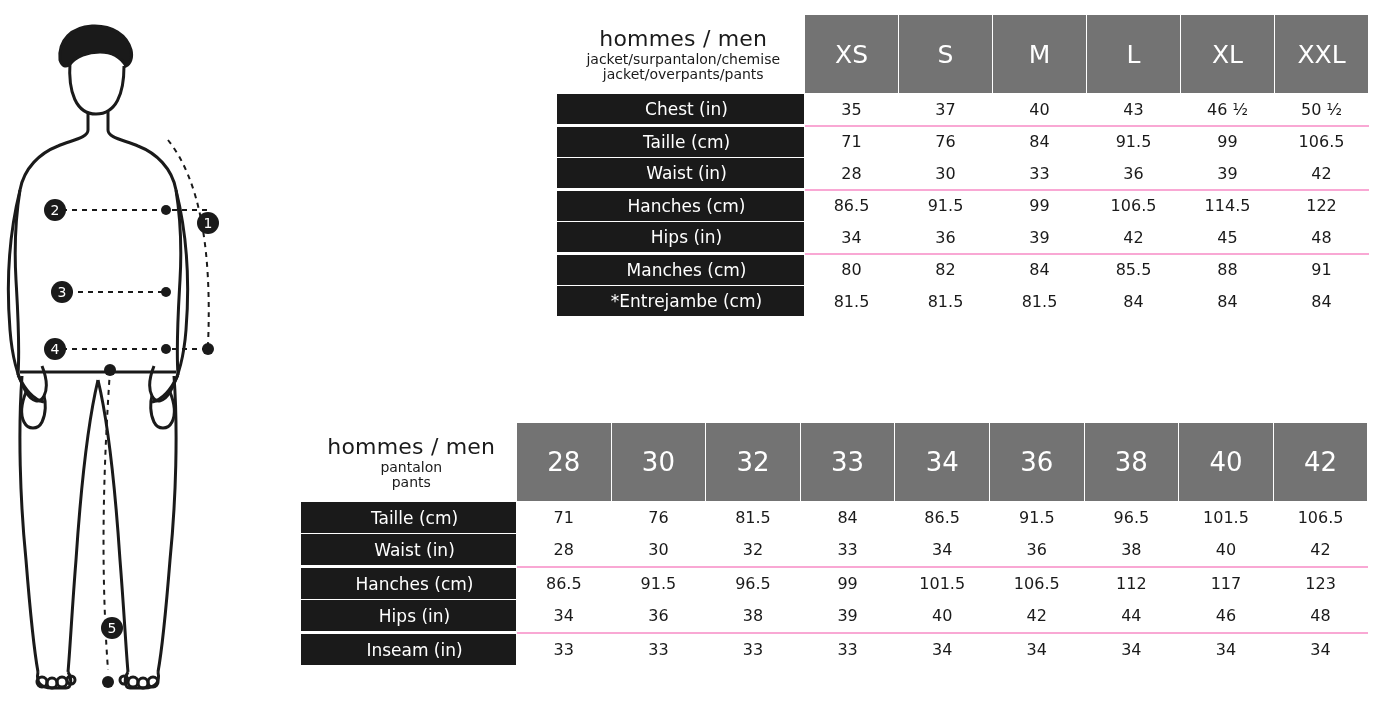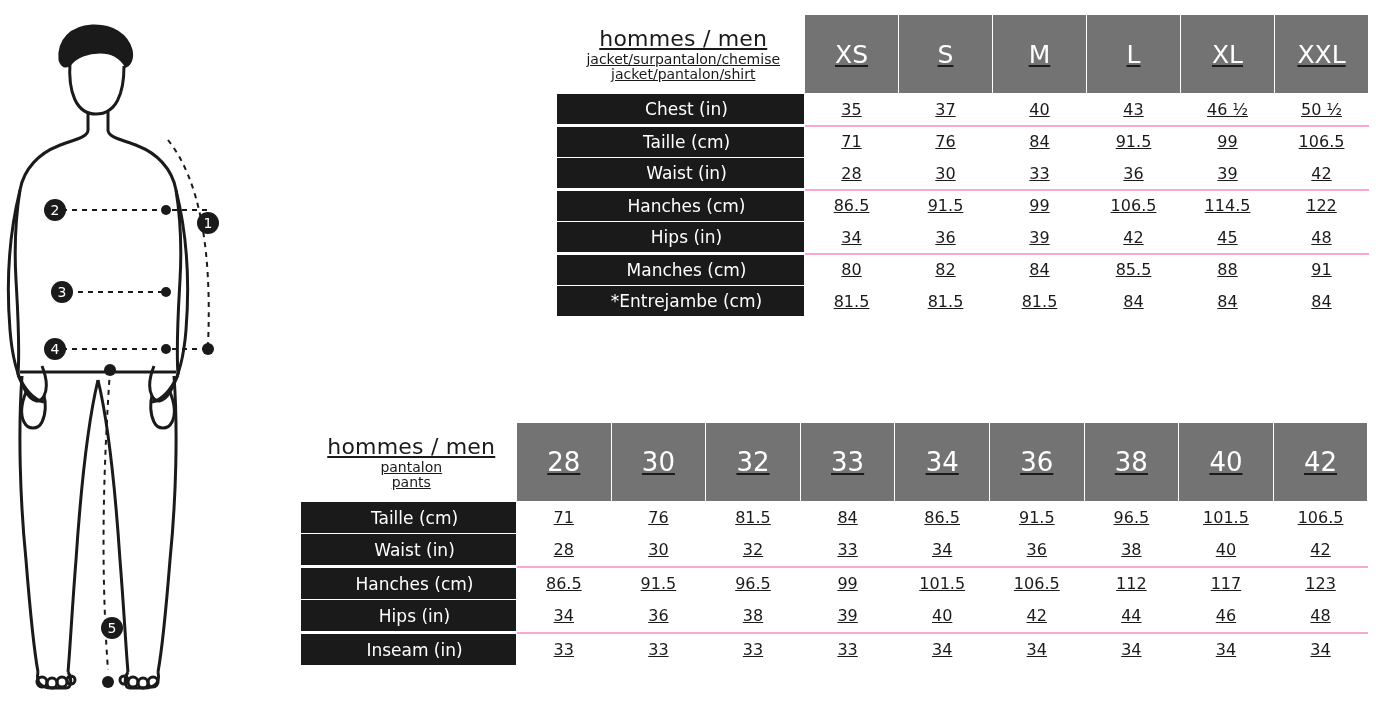--- a/index.html
+++ b/index.html
@@ -23,21 +23,20 @@
     top: 0;
     width: 300px;
     height: 718px;
   }
 
   
   .size-table {
     position: absolute;
     border-collapse: collapse;
     table-layout: fixed;
-    text-decoration: underline;
   }
   .size-table td, .size-table th {
     border: 1px solid #ffffff;
     padding: 0;
     text-align: center;
     vertical-align: middle;
     font-weight: normal;
   }
 
   
@@ -188,21 +187,21 @@
       <col class="v">
       <col class="v">
       <col class="v">
       <col class="v">
   </colgroup>
   <thead>
     <tr>
       <th class="corner">
         <div class="c-title">hommes / men</div>
         <div class="c-sub">jacket/surpantalon/chemise</div>
-        <div class="c-sub">jacket/pantalon/shirt</div>
+        <div class="c-sub">jacket/overpants/pants</div>
       </th>
       <th class="hcell">XS</th>
       <th class="hcell">S</th>
       <th class="hcell">M</th>
       <th class="hcell">L</th>
       <th class="hcell">XL</th>
       <th class="hcell">XXL</th>
     </tr>
   </thead>
   <tbody>

